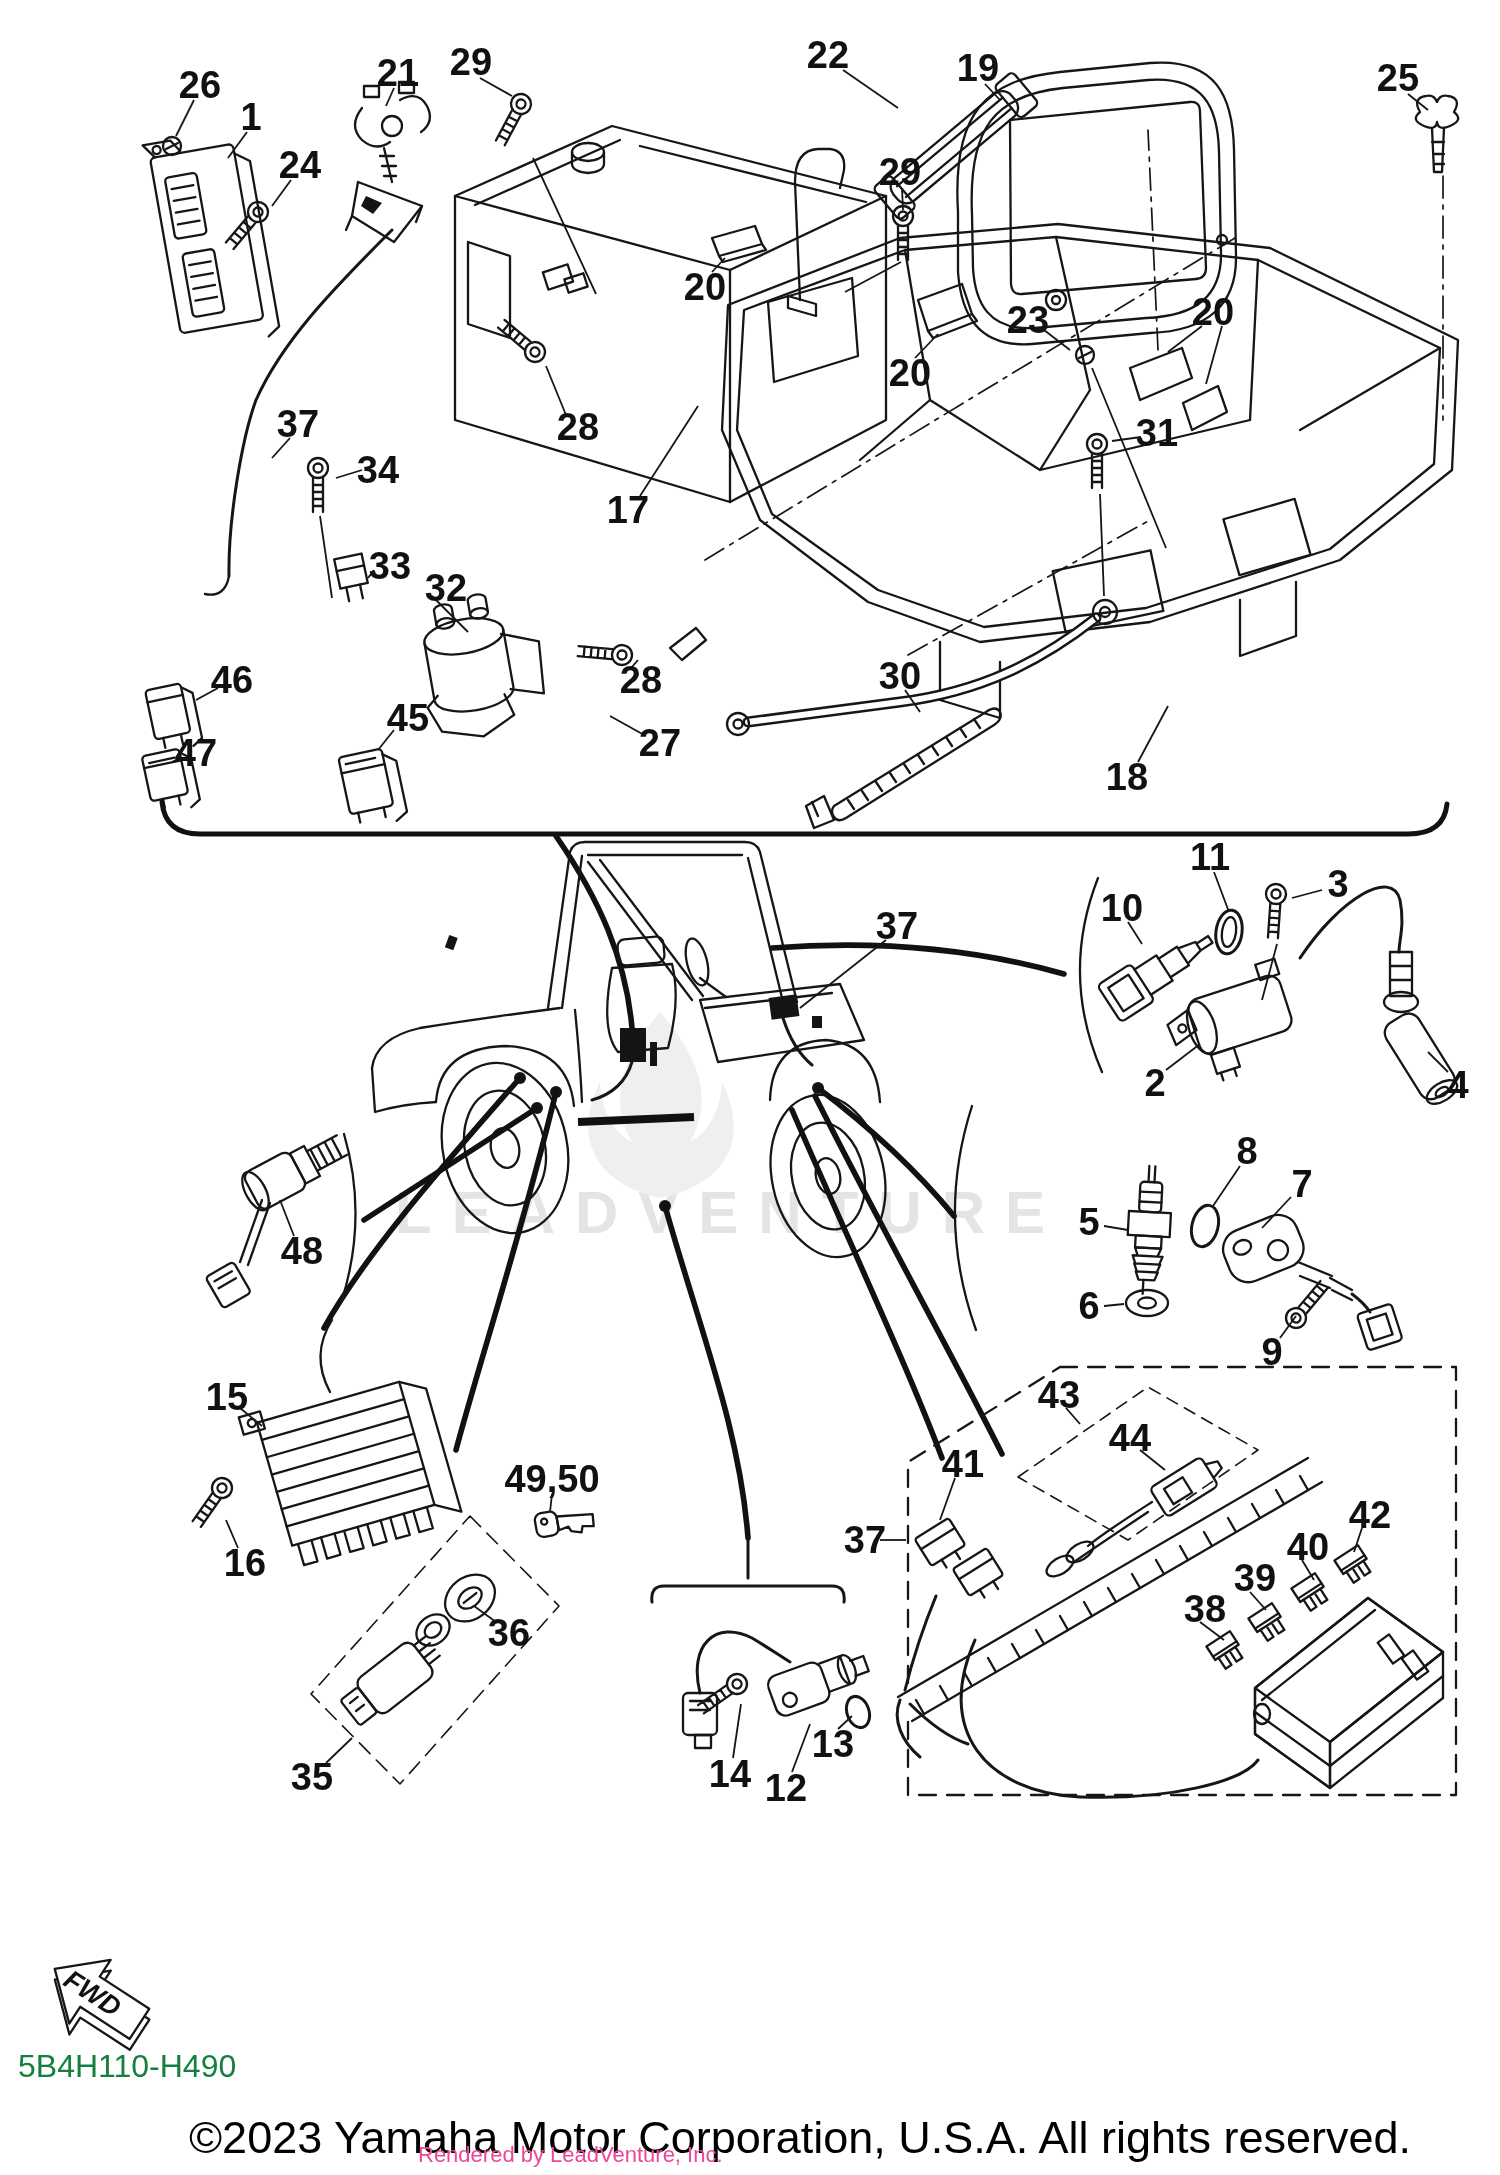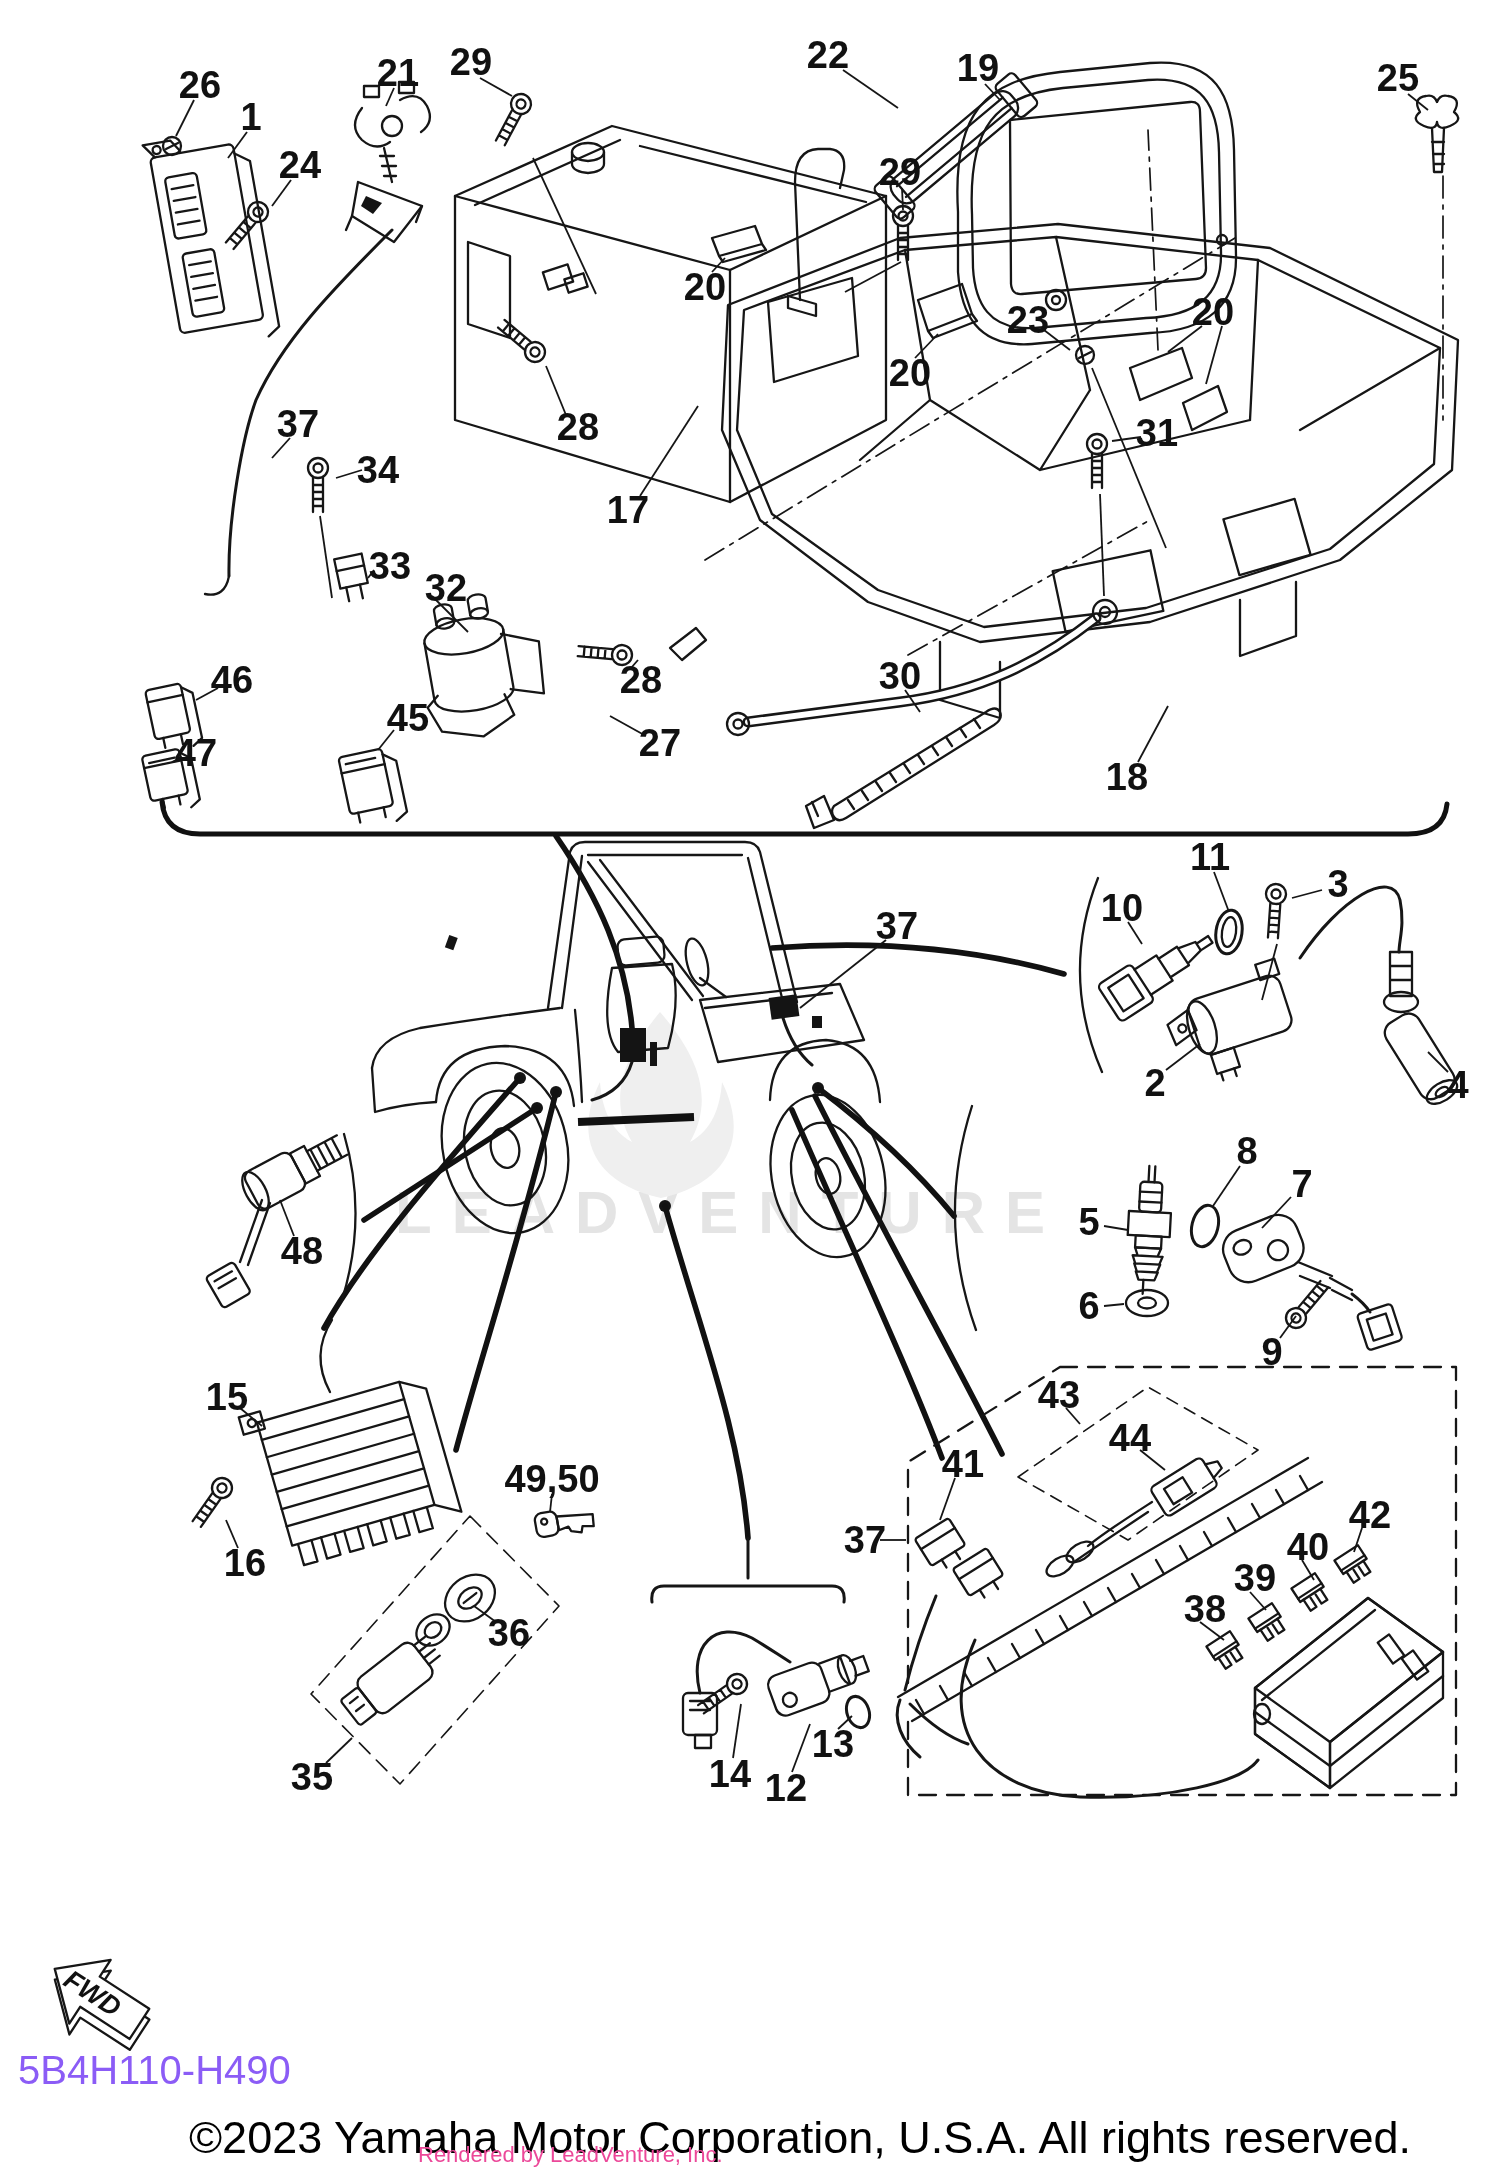--- a/index.html
+++ b/index.html
@@ -12,21 +12,21 @@
   .thick{fill:none;stroke:#111;stroke-width:5.6;stroke-linecap:round;}
   .brace{fill:none;stroke:#111;stroke-width:5;stroke-linecap:round;}
   .dash{stroke-dasharray:15 9;}
   .dashdot{stroke-dasharray:22 7 4 7;stroke-width:1.7;}
   .blk{fill:#141414;stroke:none;}
   .wh{fill:#fff;}
   .part-num{font-family:"Liberation Sans",sans-serif;font-size:38px;font-weight:700;fill:#111;}
   .leader{stroke:#161616;stroke-width:1.8;fill:none;}
   .watermark{position:absolute;left:0;top:1178px;width:1460px;text-align:center;
     font-size:60px;font-weight:700;letter-spacing:20px;color:#e4e4e4;z-index:1;}
-  .code{position:absolute;left:18px;top:2048px;font-size:40px;color:#8b5cf6;}
+  .code{position:absolute;left:18px;top:2048px;font-size:32px;color:#15803d;}
   .copyright{position:absolute;left:0;top:2112px;width:1600px;text-align:center;font-size:45px;color:#000;}
   .rendered{position:absolute;left:418px;top:2142px;font-size:22px;color:#ec4899;z-index:3;}
   .fwdtext{font-family:"Liberation Sans",sans-serif;font-size:27px;font-weight:700;font-style:italic;fill:#111;}
 </style>
 </head>
 <body>
 
 <div class="stage">
 
   <div class="watermark">LEADVENTURE</div>

